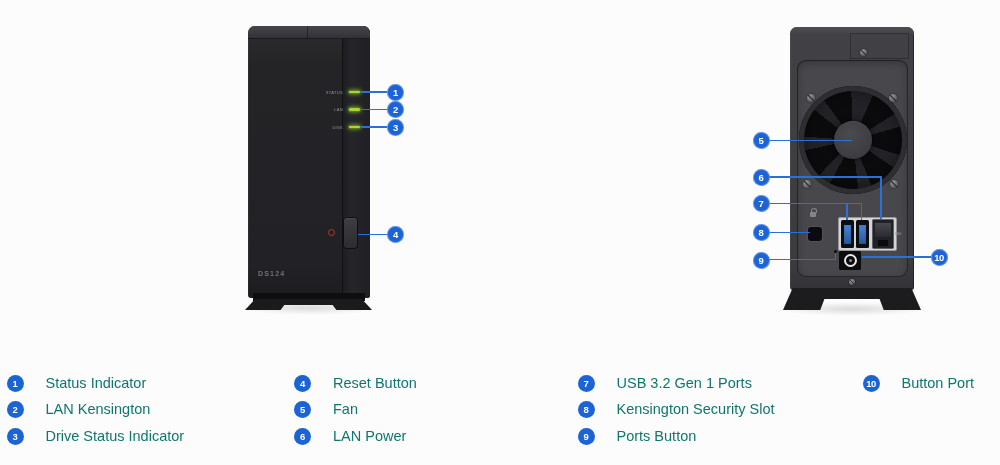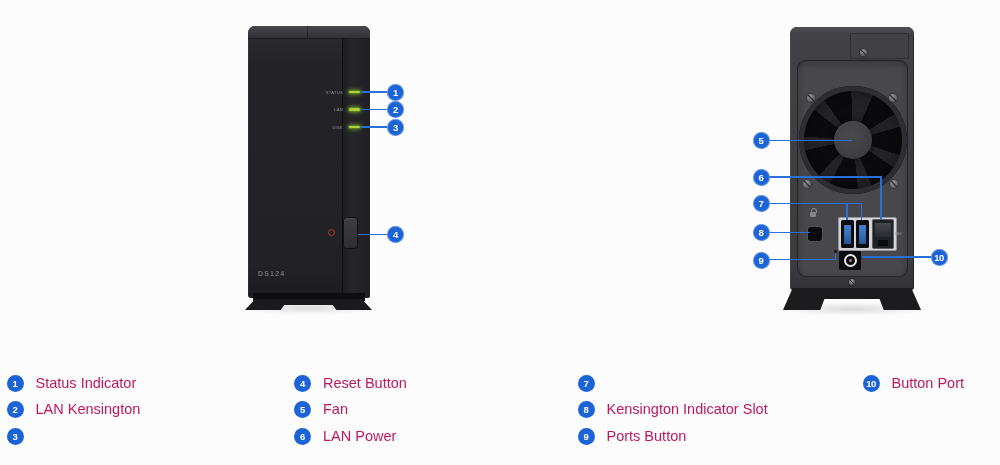--- a/index.html
+++ b/index.html
@@ -95,21 +95,21 @@
   .badge { width:17px; height:17px; border-radius:50%; background:#1c63d6; color:#fff;
     display:flex; align-items:center; justify-content:center;
     font-size:9.5px; font-weight:bold; letter-spacing:-.5px; flex:0 0 17px; }
   .callout { position:absolute; box-shadow:0 0 0 1px rgba(255,255,255,.3) inset; }
   .cline { position:absolute; background:#2a70da; }
   .cline.h { height:1.5px; }
   .cline.v { width:1.5px; }
 
   
   .lrow { position:absolute; display:flex; align-items:center; height:17px; }
-  .ltext { margin-left:12px; font-size:14.5px; line-height:17px; color:#be185d; white-space:nowrap; }
+  .ltext { margin-left:22px; font-size:14.5px; line-height:17px; color:#0f766e; white-space:nowrap; }
 </style>
 </head>
 <body>
 
 <div class="canvas">
 
   <div class="dev-shadow" style="left:240px; top:301px; width:140px; height:14px;"></div>
   <div class="dev-shadow" style="left:776px; top:302px; width:152px; height:14px;"></div>
 
   <div class="abs front-body"></div>
@@ -193,41 +193,43 @@
   <div class="lrow" style="left:6.5px; top:374.5px;">
     <span class="badge">1</span>
     <span class="ltext">Status Indicator</span>
   </div>
   <div class="lrow" style="left:6.5px; top:401px;">
     <span class="badge">2</span>
     <span class="ltext">LAN Kensington</span>
   </div>
   <div class="lrow" style="left:6.5px; top:427.5px;">
     <span class="badge">3</span>
+    <span class="ltext">Drive Status Indicator</span>
   </div>
 
   <div class="lrow" style="left:294px; top:374.5px;">
     <span class="badge">4</span>
     <span class="ltext">Reset Button</span>
   </div>
   <div class="lrow" style="left:294px; top:401px;">
     <span class="badge">5</span>
     <span class="ltext">Fan</span>
   </div>
   <div class="lrow" style="left:294px; top:427.5px;">
     <span class="badge">6</span>
     <span class="ltext">LAN Power</span>
   </div>
 
   <div class="lrow" style="left:577.5px; top:374.5px;">
     <span class="badge">7</span>
+    <span class="ltext">USB 3.2 Gen 1 Ports</span>
   </div>
   <div class="lrow" style="left:577.5px; top:401px;">
     <span class="badge">8</span>
-    <span class="ltext">Kensington Indicator Slot</span>
+    <span class="ltext">Kensington Security Slot</span>
   </div>
   <div class="lrow" style="left:577.5px; top:427.5px;">
     <span class="badge">9</span>
     <span class="ltext">Ports Button</span>
   </div>
 
   <div class="lrow" style="left:862.5px; top:374.5px;">
     <span class="badge">10</span>
     <span class="ltext">Button Port</span>
   </div>

